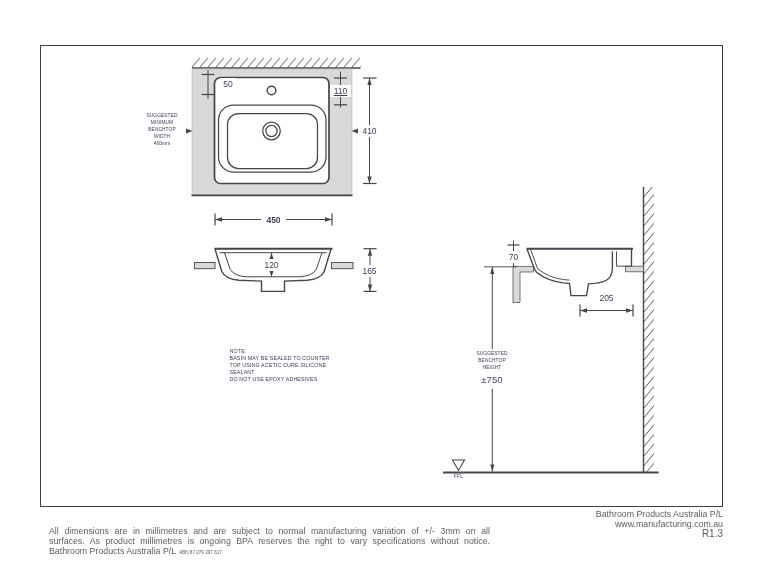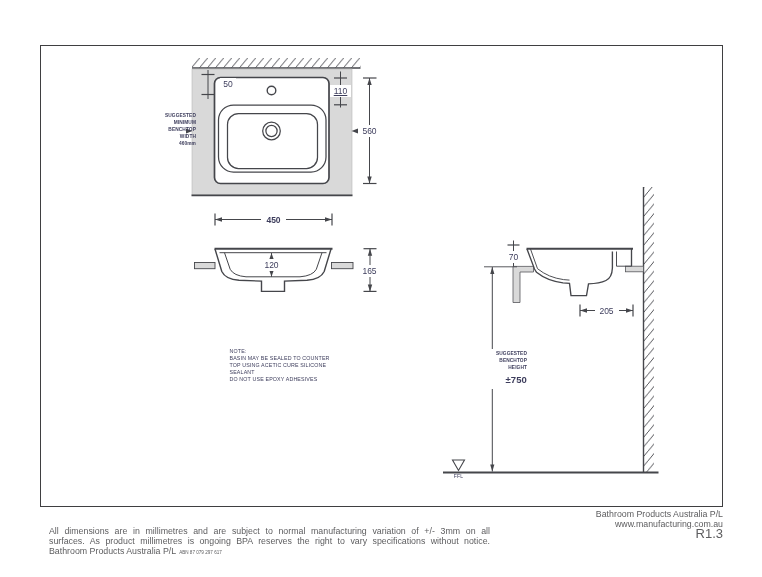--- a/index.html
+++ b/index.html
@@ -5,32 +5,32 @@
   html,body{margin:0;padding:0;background:#ffffff;}
   body{width:762px;height:577px;position:relative;overflow:hidden;
        font-family:"Liberation Sans", sans-serif;}
   .canvas{position:absolute;left:0;top:0;width:762px;height:577px;}
   .frame{position:absolute;left:40px;top:45px;width:683px;height:462px;
          border:1px solid #3f3f41;box-sizing:border-box;}
   svg.drawing{position:absolute;left:0;top:0;width:762px;height:577px;}
   .lbl{position:absolute;color:#3d3d5c;}
   .dimlbl{position:absolute;background:#ffffff;color:#3d3d5c;font-size:8.5px;
           line-height:12px;height:12px;text-align:center;white-space:nowrap;}
-  .tinyblock{font-size:4.8px;line-height:7.2px;text-align:right;letter-spacing:0.1px;font-weight:bold;}
+  .tinyblock{font-size:4.8px;line-height:7.2px;text-align:center;letter-spacing:0.1px;}
   .noteblock{font-size:5.3px;line-height:7.1px;text-align:left;letter-spacing:0.15px;}
   .heightval{font-size:9.5px;line-height:11px;margin-top:2px;}
   .ffl{font-size:5px;line-height:6px;text-align:center;letter-spacing:0.2px;}
   .footerL{position:absolute;left:40px;top:526px;width:441px;color:#5d5d5f;
            font-size:8.8px;line-height:10px;margin-left:9px;}
   .footerL .just{text-align:justify;text-align-last:justify;}
   .footerL .coline{display:flex;align-items:baseline;}
   .abn{font-size:4.6px;margin-left:3px;}
   .footerR{position:absolute;left:520px;top:508.5px;width:203px;text-align:right;
            color:#5d5d5f;font-size:8.8px;line-height:10.6px;}
-  .rev{font-size:13px;line-height:8.5px;}
+  .rev{font-size:10px;line-height:8.5px;}
 </style>
 </head>
 <body>
 
 <div class="canvas">
 
   <div class="frame"></div>
 
   <svg class="drawing" viewBox="0 0 762 577">
     <defs>
@@ -138,26 +138,26 @@
         <line x1="633" y1="304.5" x2="633" y2="316.5" stroke-width="1.2"></line>
         <polygon points="580,310.5 587,308.3 587,312.7" fill="#45464b" stroke="none"></polygon>
         <polygon points="633,310.5 626,308.3 626,312.7" fill="#45464b" stroke="none"></polygon>
       </g>
       <polygon points="452.5,460 464.5,460 458.5,470.5" fill="#ffffff" stroke-width="1.1"></polygon>
     </g>
   </svg>
 
   <div class="dimlbl" style="left:200px;top:78px;width:16px;margin-left:20px;">50</div>
   <div class="dimlbl" style="left:330px;top:85px;width:21px;text-decoration:underline;">110</div>
-  <div class="dimlbl" style="left:358.5px;top:125px;width:22px;">560</div>
+  <div class="dimlbl" style="left:358.5px;top:125px;width:22px;">410</div>
   <div class="dimlbl" style="left:261px;top:213.5px;width:25px;font-weight:bold;">450</div>
   <div class="dimlbl" style="left:260px;top:258.5px;width:23px;">120</div>
   <div class="dimlbl" style="left:358px;top:265px;width:23px;">165</div>
   <div class="dimlbl" style="left:505px;top:250.5px;width:17px;">70</div>
-  <div class="dimlbl" style="left:594.5px;top:305px;width:24px;">205</div>
+  <div class="dimlbl" style="left:594.5px;top:292px;width:24px;">205</div>
 
   <div class="lbl tinyblock" style="left:128px;top:111.5px;width:68px;">
     <div>SUGGESTED</div>
     <div>MINIMUM</div>
     <div>BENCHTOP</div>
     <div>WIDTH</div>
     <div>460mm</div>
   </div>
 
   <div class="lbl noteblock" style="left:229.5px;top:347.5px;width:110px;">

